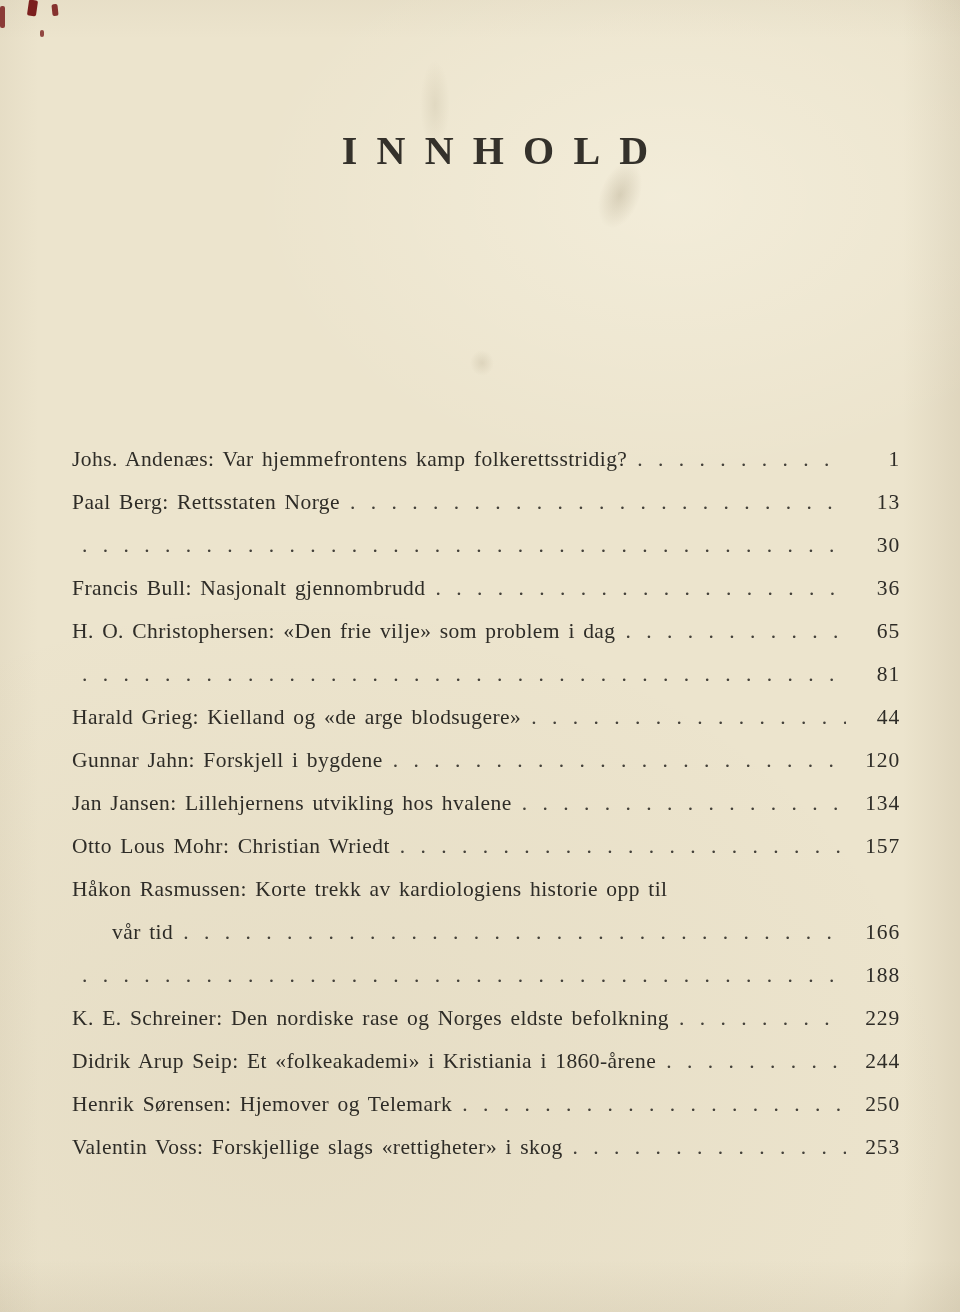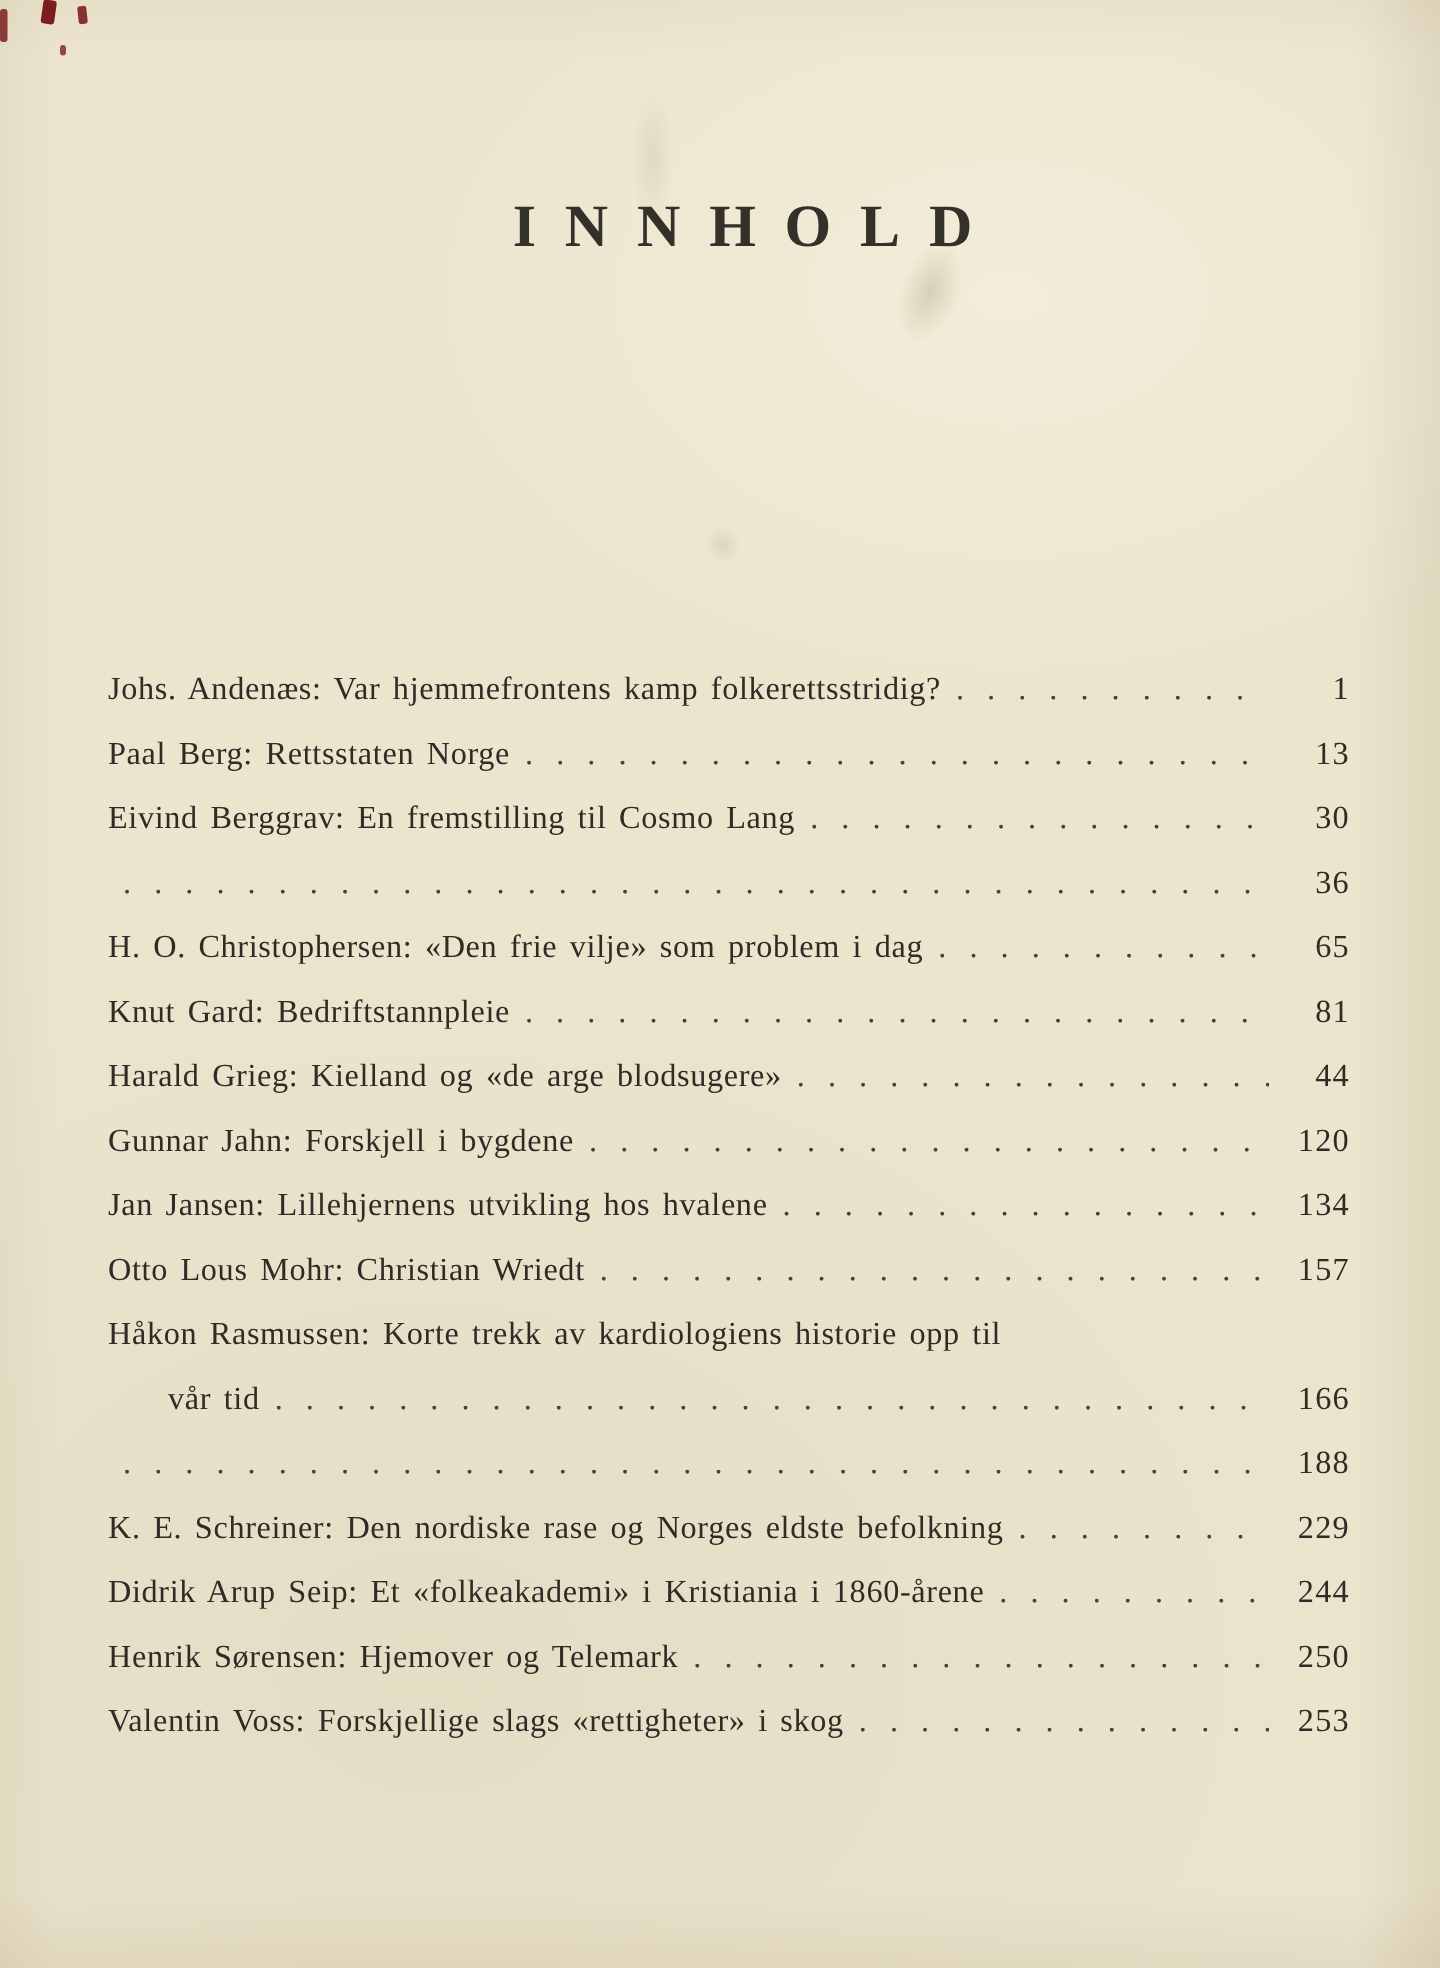--- a/index.html
+++ b/index.html
@@ -127,35 +127,34 @@
     <span class="entry-text">Johs. Andenæs: Var hjemmefrontens kamp folkerettsstridig?</span>
     <span class="leader"></span>
     <span class="entry-page">1</span>
   </div>
     <div class="toc-row">
     <span class="entry-text">Paal Berg: Rettsstaten Norge</span>
     <span class="leader"></span>
     <span class="entry-page">13</span>
   </div>
     <div class="toc-row">
-    <span class="entry-text">Eivind Berggrav: En fremstilling til Cosmo Lang</span>
     <span class="leader"></span>
     <span class="entry-page">30</span>
   </div>
     <div class="toc-row">
+    <span class="entry-text">Francis Bull: Nasjonalt gjennombrudd</span>
     <span class="leader"></span>
     <span class="entry-page">36</span>
   </div>
     <div class="toc-row">
     <span class="entry-text">H. O. Christophersen: «Den frie vilje» som problem i dag</span>
     <span class="leader"></span>
     <span class="entry-page">65</span>
   </div>
     <div class="toc-row">
-    <span class="entry-text">Knut Gard: Bedriftstannpleie</span>
     <span class="leader"></span>
     <span class="entry-page">81</span>
   </div>
     <div class="toc-row">
     <span class="entry-text">Harald Grieg: Kielland og «de arge blodsugere»</span>
     <span class="leader"></span>
     <span class="entry-page">44</span>
   </div>
     <div class="toc-row">
     <span class="entry-text">Gunnar Jahn: Forskjell i bygdene</span>

